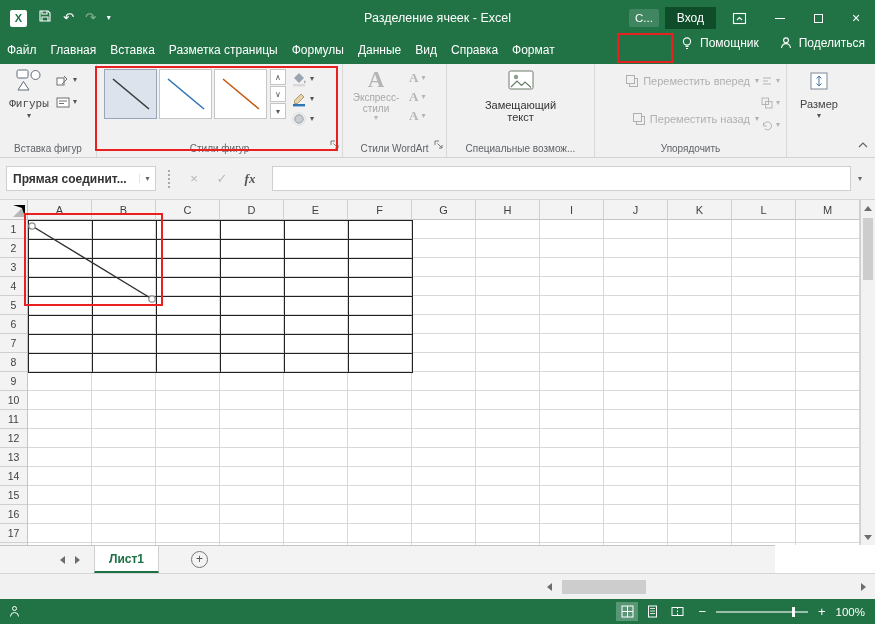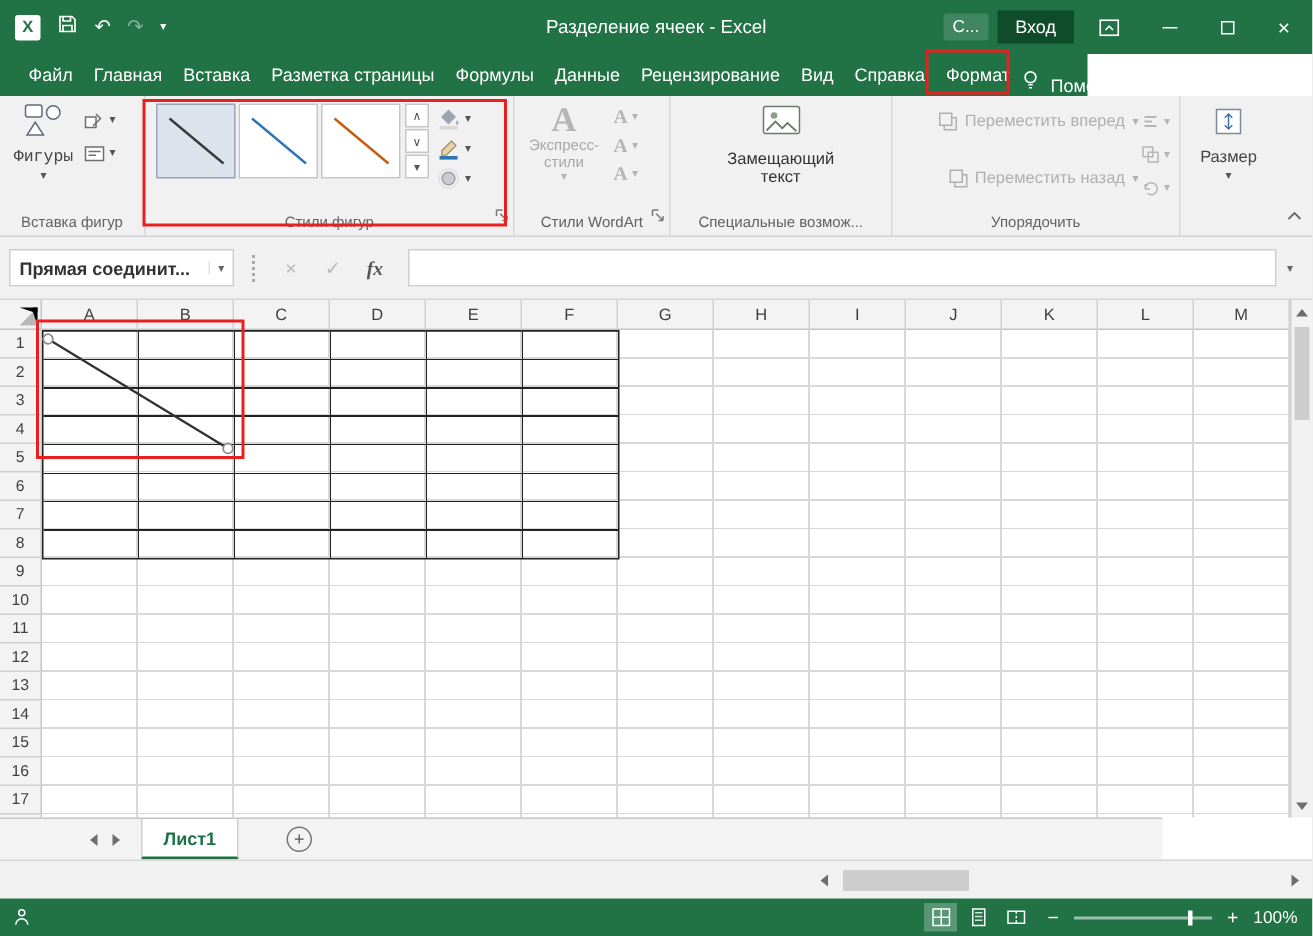--- a/index.html
+++ b/index.html
@@ -16,24 +16,24 @@
   .tb-right{position:absolute;right:0;top:0;height:36px;display:flex;align-items:center;}
   .acct-chip{color:#fff;font-size:11.5px;background:rgba(255,255,255,.14);padding:3px 6px;border-radius:2px;margin-right:6px;}
   .signin-chip{color:#fff;font-size:12px;background:#0f4d2a;padding:4px 12px;margin-right:16px;}
   .ribopts{margin-right:14px;display:flex;}
   .winbtn{width:38px;height:36px;display:flex;align-items:center;justify-content:center;color:#fff;}
   .min-glyph{width:10px;height:1px;background:#fff;display:block;}
   .max-glyph{width:9px;height:9px;border:1px solid #fff;display:block;}
   .close-glyph{font-size:14px;line-height:36px;}
 
   
-  .tabrow{position:absolute;left:0;top:36px;width:725px;height:28px;background:#217346;display:flex;align-items:stretch;padding-left:12px;}
+  .tabrow{position:absolute;left:0;top:36px;width:875px;height:28px;background:#217346;display:flex;align-items:stretch;padding-left:0;}
   #tabs{display:flex;}
   .rtab{color:#fff;font-size:12px;line-height:28px;padding:0 7px;white-space:nowrap;}
-  .tabrow-right{margin-left:auto;display:flex;align-items:flex-end;gap:6px;color:#fff;font-size:12px;padding-right:10px;white-space:nowrap;}
+  .tabrow-right{margin-left:auto;display:flex;align-items:flex-start;gap:6px;color:#fff;font-size:12px;padding-right:10px;white-space:nowrap;}
   .tabrow-right .sp{width:8px;}
 
   
   .ribbon{position:absolute;left:0;top:64px;width:875px;height:94px;background:#f1f1f1;border-bottom:1px solid #d2d2d2;display:flex;}
   .rgroup{position:relative;border-right:1px solid #d8d8d8;height:100%;flex:0 0 auto;}
   .glabel{position:absolute;bottom:3px;left:0;right:0;text-align:center;font-size:10px;color:#5f6368;white-space:nowrap;overflow:hidden;}
   .launcher{position:absolute;right:3px;bottom:4px;}
   .caret{font-size:8px;color:#555;line-height:8px;}
   .caret.dim{color:#b5b5b5;}
 
@@ -193,21 +193,20 @@
   </div>
 
   <div class="tabrow">
     <div id="tabs">
         <div class="rtab">Файл</div>
         <div class="rtab">Главная</div>
         <div class="rtab">Вставка</div>
         <div class="rtab">Разметка страницы</div>
         <div class="rtab">Формулы</div>
         <div class="rtab">Данные</div>
-        <div class="rtab">Рецензирование</div>
         <div class="rtab">Вид</div>
         <div class="rtab">Справка</div>
         <div class="rtab active annot-target">Формат</div>
       </div>
     <div class="tabrow-right">
       <span>
         <svg width="14" height="15" viewBox="0 0 14 15">
             <circle cx="7" cy="5.5" r="3.6" fill="none" stroke="#fff" stroke-width="1.1"></circle>
             <path d="M5.5 10.5h3M6 12.5h2" stroke="#fff" stroke-width="1.1"></path>
           </svg>

